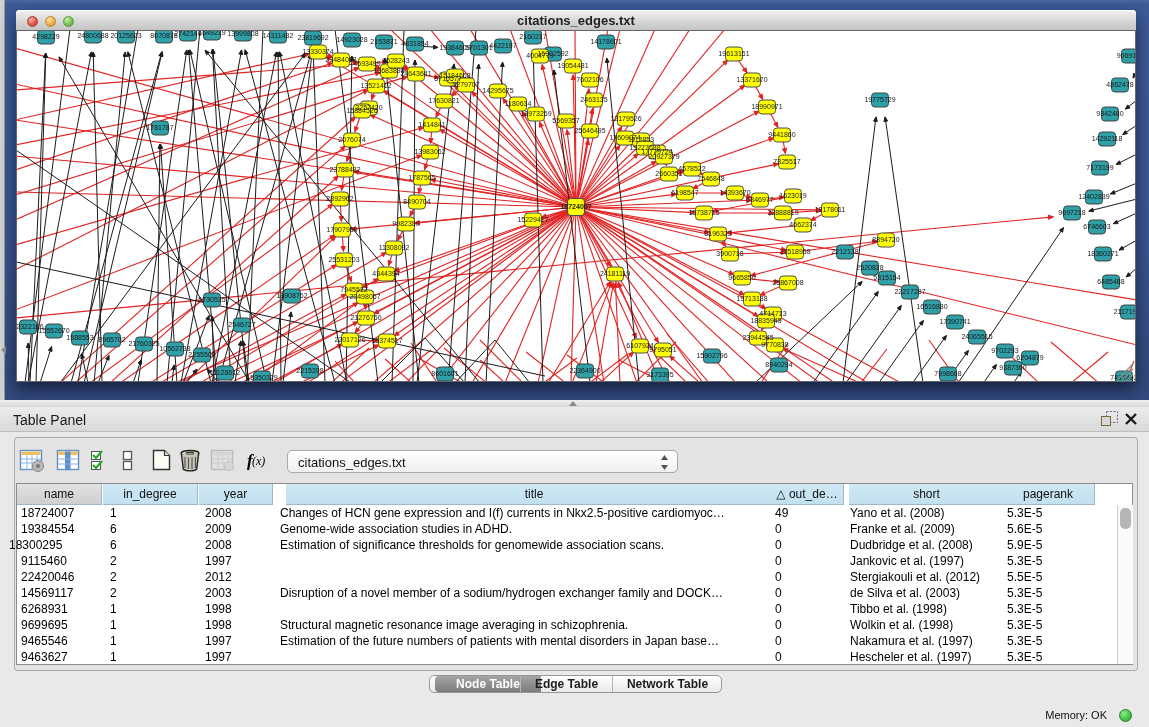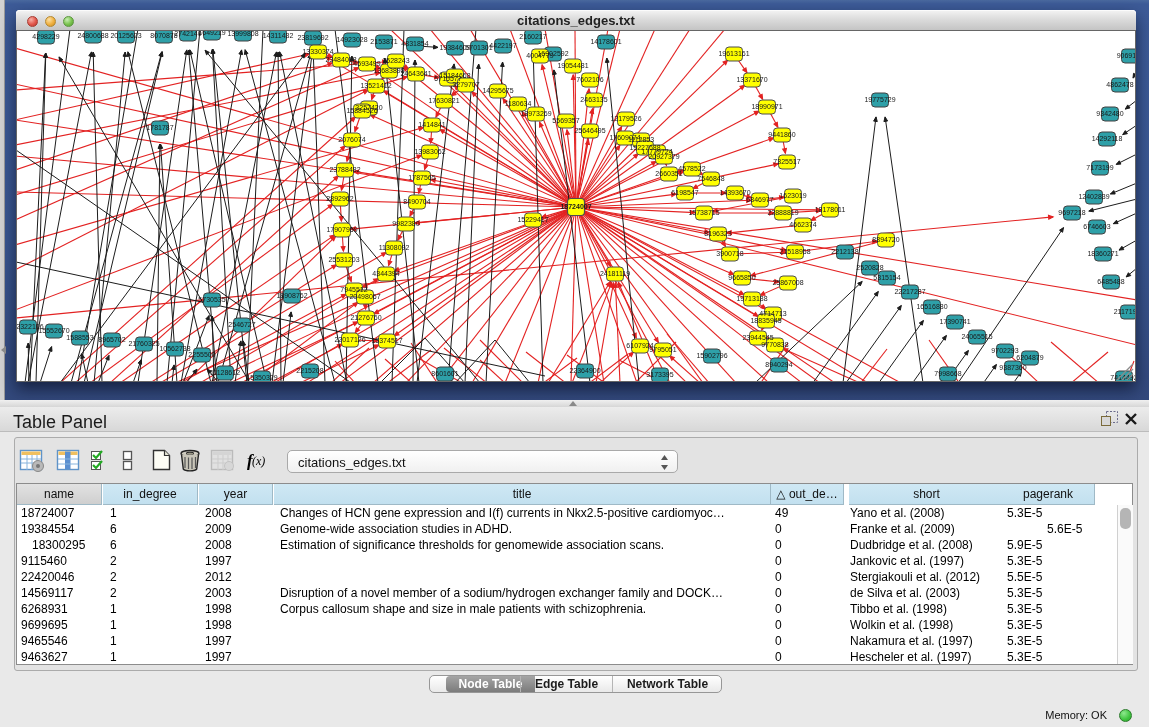--- a/index.html
+++ b/index.html
@@ -5,21 +5,21 @@
 #page { position:relative; width:1149px; height:727px; background:#e9e9e9; overflow:hidden; }
 #navy { position:absolute; left:0; top:0; width:1149px; height:400px; background:linear-gradient(#4a699f 0px,#3d5b98 4px,#3a5791 60%,#33497c 100%); }
 #leftstrip { position:absolute; left:0; top:0; width:5px; height:400px; background:#d2d2d2; border-right:1px solid #9a9a9a; }
 #win { position:absolute; left:16px; top:10px; width:1120px; height:372px; border-radius:4px 4px 0 0; box-shadow:0 7px 16px rgba(5,10,30,.65); background:#fff; }
 #titlebar { position:absolute; left:0; top:0; width:100%; height:21px; border-radius:4px 4px 0 0; background:linear-gradient(#f4f4f4,#dcdcdc 45%,#c4c4c4); border-bottom:1px solid #8e8e8e; box-shadow:inset 0 1px 0 #fbfbfb; }
 #titlebar .t { position:absolute; left:0; right:0; top:3px; text-align:center; font-size:13px; font-weight:bold; color:#222; }
 .tl { position:absolute; top:16px; width:11px; height:11px; border-radius:50%; }
 #canvas-border { position:absolute; left:16px; top:30px; width:1120px; height:352px; border:1px solid #666; background:#fff; }
 #tablepanel-divider { position:absolute; left:0; top:400px; width:1149px; height:7px; background:linear-gradient(#f0f0f0,#d6d6d6); }
 #tp-header { position:absolute; left:0; top:407px; width:1149px; height:25px; background:linear-gradient(#ececec,#d8d8d8); border-bottom:1px solid #bcbcbc; }
-#tp-header .t { position:absolute; left:13px; top:5px; font-size:18px; color:#1a1a1a; }
+#tp-header .t { position:absolute; left:13px; top:5px; font-size:14px; color:#1a1a1a; }
 #inset { position:absolute; left:14px; top:437px; width:1124px; height:234px; background:#e3e3e3; border:1px solid #ababab; border-radius:3px; }
 #combo { position:absolute; left:287px; top:450px; width:391px; height:23px; background:linear-gradient(#ffffff,#f0f0f0); border:1px solid #a9a9a9; border-radius:5px; }
 #combo .t { position:absolute; left:10px; top:4px; font-size:13px; color:#111; }
 #table { position:absolute; left:16px; top:483px; width:1117px; height:182px; background:#fff; border:1px solid #8c8c8c; }
 .hd { position:absolute; top:484px; height:21px; background:linear-gradient(#cfe8f4,#c2e0ef); border-right:1px solid #9fb9c6; border-bottom:1px solid #9fb9c6; font-size:12px; color:#111; text-align:center; line-height:21px; }
 .trow { position:absolute; left:0; width:1117px; height:16px; font-size:12px; color:#000; }
 .trow span { position:absolute; top:1px; white-space:nowrap; }
 #tabs { position:absolute; left:429px; top:675px; width:293px; height:18px; border:1px solid #979797; border-radius:5px; background:linear-gradient(#ffffff,#e9e9e9); font-size:12px; }
 #tabs .seg { position:absolute; top:0; height:16px; line-height:16px; text-align:center; color:#1c1c1c; font-weight:bold; }
 #tabs .sel { background:linear-gradient(#a5a5a5,#7b7b7b); color:#fff; border-radius:4px 0 0 4px; }
@@ -897,44 +897,44 @@
       <div class="t">citations_edges.txt</div>
     <svg style="position:absolute;right:8px;top:4px" width="9" height="15">
         <path d="M4.5 0L8 5H1z" fill="#555"></path>
         <path d="M4.5 15L8 10H1z" fill="#555"></path>
       </svg>
   </div>
   <div id="table"></div>
   <div class="hd" style="left:17px;width:85px;background:linear-gradient(#e2e2e2,#cfcfcf)">name</div>
   <div class="hd" style="left:103px;width:95px">in_degree</div>
   <div class="hd" style="left:199px;width:74px">year</div>
-  <div class="hd" style="left:274px;width:497px">title</div>
+  <div class="hd" style="left:286px;width:497px">title</div>
   <div class="hd" style="left:771px;width:73px">△ out_de…</div>
   <div class="hd" style="left:849px;width:156px">short</div>
   <div class="hd" style="left:1002px;width:93px">pagerank</div>
   <div class="trow" style="top:505px">
       <span style="left:21px">18724007</span>
       <span style="left:110px">1</span>
       <span style="left:205px">2008</span>
       <span style="left:280px">Changes of HCN gene expression and I(f) currents in Nkx2.5-positive cardiomyoc…</span>
       <span style="left:775px">49</span>
       <span style="left:850px">Yano et al. (2008)</span>
       <span style="left:1007px">5.3E-5</span>
     </div>
     <div class="trow" style="top:521px">
       <span style="left:21px">19384554</span>
       <span style="left:110px">6</span>
       <span style="left:205px">2009</span>
       <span style="left:280px">Genome-wide association studies in ADHD.</span>
       <span style="left:775px">0</span>
       <span style="left:850px">Franke et al. (2009)</span>
-      <span style="left:1047px">5.6E-5</span>
+      <span style="left:1007px">5.6E-5</span>
     </div>
     <div class="trow" style="top:537px">
-      <span style="left:32px">18300295</span>
+      <span style="left:9px">18300295</span>
       <span style="left:110px">6</span>
       <span style="left:205px">2008</span>
       <span style="left:280px">Estimation of significance thresholds for genomewide association scans.</span>
       <span style="left:775px">0</span>
       <span style="left:850px">Dudbridge et al. (2008)</span>
       <span style="left:1007px">5.9E-5</span>
     </div>
     <div class="trow" style="top:553px">
       <span style="left:21px">9115460</span>
       <span style="left:110px">2</span>
@@ -957,51 +957,52 @@
       <span style="left:205px">2003</span>
       <span style="left:280px">Disruption of a novel member of a sodium/hydrogen exchanger family and DOCK…</span>
       <span style="left:775px">0</span>
       <span style="left:850px">de Silva et al. (2003)</span>
       <span style="left:1007px">5.3E-5</span>
     </div>
     <div class="trow" style="top:601px">
       <span style="left:21px">6268931</span>
       <span style="left:110px">1</span>
       <span style="left:205px">1998</span>
-      <span style="left:280px">Corpus callosum shape and size in male patients with schizophrenia.</span>
       <span style="left:775px">0</span>
       <span style="left:850px">Tibbo et al. (1998)</span>
       <span style="left:1007px">5.3E-5</span>
     </div>
     <div class="trow" style="top:617px">
       <span style="left:21px">9699695</span>
       <span style="left:110px">1</span>
       <span style="left:205px">1998</span>
+      <span style="left:280px">Structural magnetic resonance image averaging in schizophrenia.</span>
       <span style="left:775px">0</span>
       <span style="left:850px">Wolkin et al. (1998)</span>
       <span style="left:1007px">5.3E-5</span>
     </div>
     <div class="trow" style="top:633px">
       <span style="left:21px">9465546</span>
       <span style="left:110px">1</span>
       <span style="left:205px">1997</span>
+      <span style="left:280px">Estimation of the future numbers of patients with mental disorders in Japan base…</span>
       <span style="left:775px">0</span>
       <span style="left:850px">Nakamura et al. (1997)</span>
       <span style="left:1007px">5.3E-5</span>
     </div>
     <div class="trow" style="top:649px">
       <span style="left:21px">9463627</span>
       <span style="left:110px">1</span>
       <span style="left:205px">1997</span>
       <span style="left:775px">0</span>
       <span style="left:850px">Hescheler et al. (1997)</span>
       <span style="left:1007px">5.3E-5</span>
     </div>
   <div style="position:absolute;left:1117px;top:505px;width:16px;height:159px;background:#fafafa;border-left:1px solid #d0d0d0"></div>
   <div style="position:absolute;left:1120px;top:508px;width:11px;height:21px;border-radius:5px;background:#b5b5b5"></div>
   <div id="tabs">
-    <div class="seg sel" style="left:16px;width:89px">Node Table</div>
+    <div class="seg sel" style="left:5px;width:106px">Node Table</div>
     <div class="seg" style="left:90px;width:92px;border-left:1px solid #b5b5b5">Edge Table</div>
     <div class="seg" style="left:182px;width:110px;border-left:1px solid #b5b5b5">Network Table</div>
   </div>
   <div id="memory">Memory: OK</div>
   <div id="memdot"></div>
 </div>
 
 </body></html>

